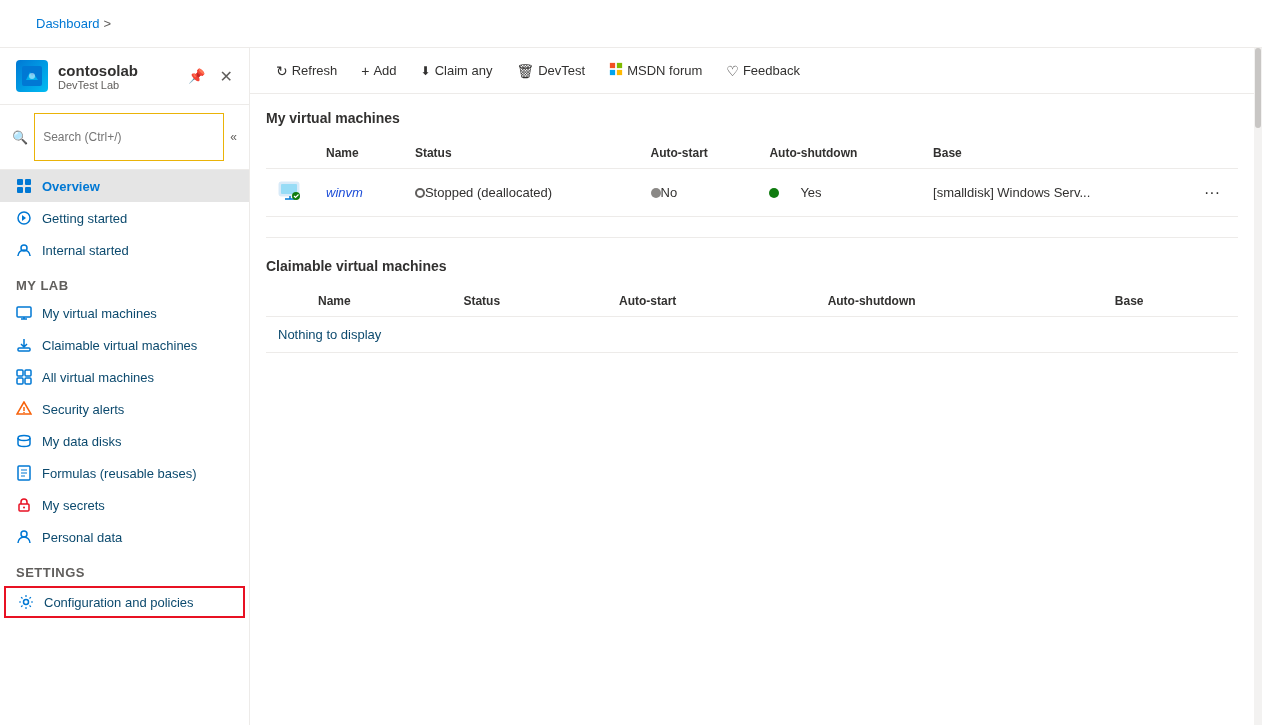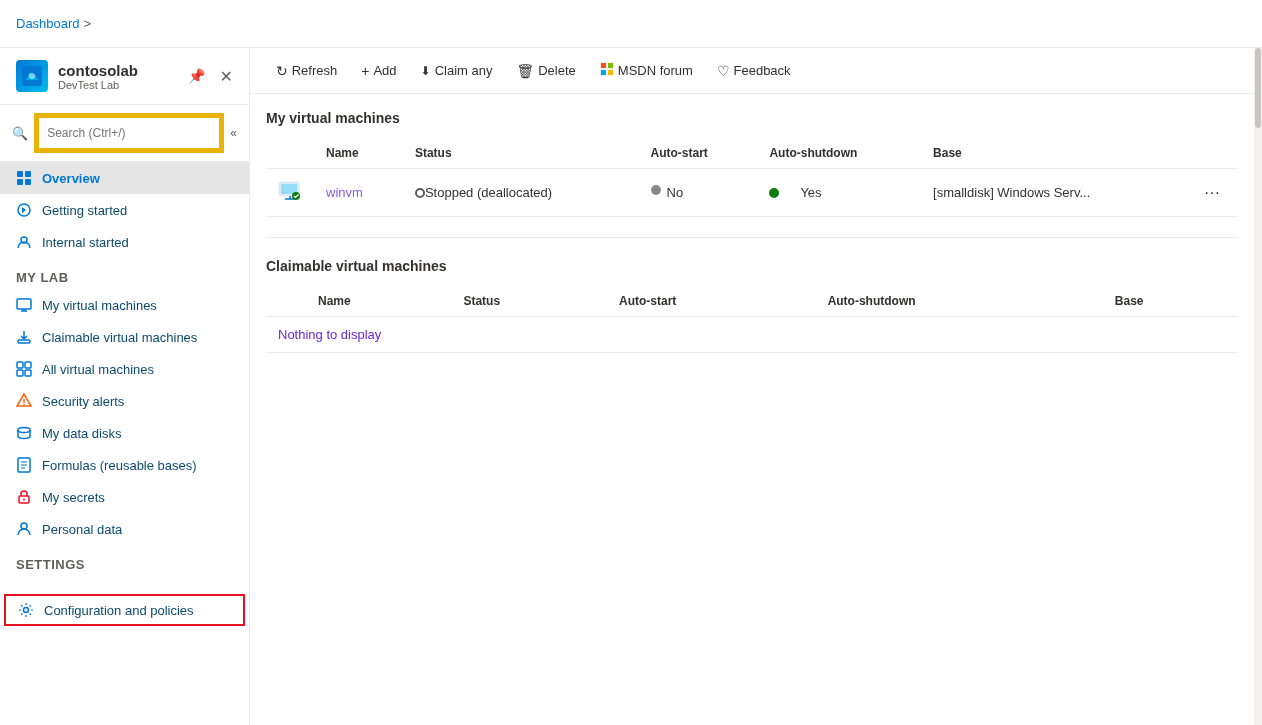--- a/index.html
+++ b/index.html
@@ -1,35 +1,35 @@
 <!DOCTYPE html>
 <html><head>
   <meta charset="utf-8">
   <style>
     * { box-sizing: border-box; margin: 0; padding: 0; }
     body { font-family: 'Segoe UI', Arial, sans-serif; font-size: 13px; background: #f3f2f1; color: #323130; display: flex; flex-direction: column; height: 725px; overflow: hidden; }
 
     
     .top-bar { display: flex; align-items: center; padding: 0 16px; height: 48px; background: #fff; border-bottom: 1px solid #edebe9; }
-    .breadcrumb { display: flex; align-items: center; gap: 4px; color: #0078d4; font-size: 13px; }
+    .breadcrumb { display: flex; align-items: center; gap: 4px; color: #0078d4; font-size: 13px; margin-left: 20px; }
     .breadcrumb span { cursor: pointer; }
     .breadcrumb .separator { color: #605e5c; }
 
     
     .layout { display: flex; flex: 1; overflow: hidden; }
 
     
     .sidebar { width: 250px; background: #fff; border-right: 1px solid #edebe9; display: flex; flex-direction: column; overflow-y: auto; flex-shrink: 0; }
     .sidebar-header { display: flex; align-items: center; padding: 12px 16px; gap: 10px; border-bottom: 1px solid #edebe9; }
     .sidebar-logo { width: 32px; height: 32px; background: linear-gradient(135deg, #0078d4, #00bcf2); border-radius: 4px; display: flex; align-items: center; justify-content: center; color: white; font-size: 18px; flex-shrink: 0; }
     .pin-icon { margin-left: auto; color: #605e5c; cursor: pointer; font-size: 14px; }
     .close-icon { color: #605e5c; cursor: pointer; font-size: 16px; margin-left: 4px; }
 
     .search-box { display: flex; align-items: center; padding: 8px 12px; gap: 6px; border-bottom: 1px solid #edebe9; }
-    .search-box input { border: 5px solid #eab308; padding: 8px 8px; font-size: 12px; flex: 1; outline: none; color: #1d4ed8; }
+    .search-box input { border: 1px solid #eab308; padding: 16px 8px; font-size: 12px; flex: 1; outline: none; color: #1d4ed8; }
     .collapse-btn { color: #605e5c; cursor: pointer; font-size: 12px; }
 
     .nav-item { display: flex; align-items: center; padding: 8px 16px; gap: 10px; cursor: pointer; color: #0c4a6e; font-size: 13px; }
     .nav-item.active { background: #e5e5e5; color: #0078d4; font-weight: 600; }
     .nav-item .nav-icon { width: 16px; height: 16px; flex-shrink: 0; display: flex; align-items: center; justify-content: center; }
 
     .nav-section-label { padding: 12px 16px 4px; font-size: 13px; font-weight: 700; color: #605e5c; text-transform: uppercase; letter-spacing: 0.5px; }
 
     .nav-item.highlighted { border: 2px solid #e81123; }
 
@@ -53,28 +53,28 @@
     .vm-table { width: 100%; border-collapse: collapse; }
     .vm-table th { text-align: left; padding: 8px 12px; font-size: 12px; font-weight: 600; color: #323130; border-bottom: 1px solid #edebe9; }
     .vm-table td { padding: 10px 12px; font-size: 13px; color: #323130; border-bottom: 1px solid #edebe9; vertical-align: middle; }
 
     .status-stopped { display: flex; align-items: center; }
     .status-dot-stopped { width: 10px; height: 10px; border-radius: 50%; border: 2px solid #605e5c; background: #fff; display: inline-block; }
     .status-dot-no { width: 10px; height: 10px; border-radius: 50%; background: #8a8886; display: inline-block; }
     .status-dot-yes { width: 10px; height: 10px; border-radius: 50%; background: #107c10; display: inline-block; }
     .more-btn { cursor: pointer; color: #323130; font-size: 16px; padding: 2px 6px; border-radius: 2px; }
 
-    .nothing-display { color: #6d28d9; font-size: 13px; padding: 10px 0; }
+    .nothing-display { color: #0c4a6e; font-size: 13px; padding: 10px 0; }
 
     
     .content::-webkit-scrollbar { width: 6px; }
     .content::-webkit-scrollbar-track { background: #f3f2f1; }
     .content::-webkit-scrollbar-thumb { background: #c8c6c4; }
 
-    .vm-name-link { color: #8b5cf6; cursor: pointer; text-decoration: none; }
+    .vm-name-link { color: #1d4ed8; cursor: pointer; text-decoration: none; font-style: italic; }
 
     .section-divider { border: none; border-top: 1px solid #edebe9; margin: 20px 0; }
 
     
     .scroll-track { width: 8px; background: #f3f2f1; flex-shrink: 0; position: relative; }
     .scroll-thumb { position: absolute; top: 0; left: 1px; width: 6px; height: 80px; background: #c8c6c4; border-radius: 3px; }
   </style>
 </head>
 <body>
 
@@ -225,21 +225,21 @@
         <svg width="16" height="16" viewBox="0 0 16 16">
             <circle cx="8" cy="5" r="3" fill="none" stroke="#0078d4" stroke-width="1.5"></circle>
             <path d="M2 14c0-3.3 2.7-6 6-6s6 2.7 6 6" fill="none" stroke="#0078d4" stroke-width="1.5"></path>
           </svg>
       </span>
       <span>Personal data</span>
     </div>
 
     <div class="nav-section-label">Settings</div>
 
-    <div class="nav-item highlighted" style="border: 2px solid #e81123; margin: 18px 4px; padding: 6px 12px;">
+    <div class="nav-item highlighted" style="border: 2px solid #e81123; margin: 2px 4px; padding: 6px 12px;">
       <span class="nav-icon">
         <svg width="16" height="16" viewBox="0 0 16 16">
             <circle cx="8" cy="8" r="2.5" fill="none" stroke="#0078d4" stroke-width="1.5"></circle>
             <path d="M8 1v2M8 13v2M1 8h2M13 8h2M3.1 3.1l1.4 1.4M11.5 11.5l1.4 1.4M3.1 12.9l1.4-1.4M11.5 4.5l1.4-1.4" stroke="#0078d4" stroke-width="1.2"></path>
           </svg>
       </span>
       <span>Configuration and policies</span>
     </div>
 
   </div>
@@ -254,21 +254,21 @@
       <button class="toolbar-btn">
         <span class="btn-icon">+</span>
         <span>Add</span>
       </button>
       <button class="toolbar-btn">
         <span class="btn-icon" style="font-size:12px;">⬇</span>
         <span>Claim any</span>
       </button>
       <button class="toolbar-btn">
         <span class="btn-icon">🗑</span>
-        <span>Delete</span>
+        <span>DevTest</span>
       </button>
       <button class="toolbar-btn">
         <span class="btn-icon">
           <svg width="14" height="14" viewBox="0 0 16 16">
               <rect x="1" y="1" width="6" height="6" fill="#f25022"></rect>
               <rect x="9" y="1" width="6" height="6" fill="#7fba00"></rect>
               <rect x="1" y="9" width="6" height="6" fill="#00a4ef"></rect>
               <rect x="9" y="9" width="6" height="6" fill="#ffb900"></rect>
             </svg>
         </span>
@@ -310,21 +310,21 @@
             <td>
               <a class="vm-name-link">winvm</a>
             </td>
             <td>
               <div class="status-stopped">
                 <span class="status-dot-stopped"></span>
                 <span>Stopped (deallocated)</span>
               </div>
             </td>
             <td>
-              <div style="display:flex;gap:6px;">
+              <div style="display:flex;align-items:center;">
                 <span class="status-dot-no"></span>
                 <span>No</span>
               </div>
             </td>
             <td>
               <div style="display:flex;align-items:center;gap:21px;">
                 <span class="status-dot-yes"></span>
                 <span>Yes</span>
               </div>
             </td>

